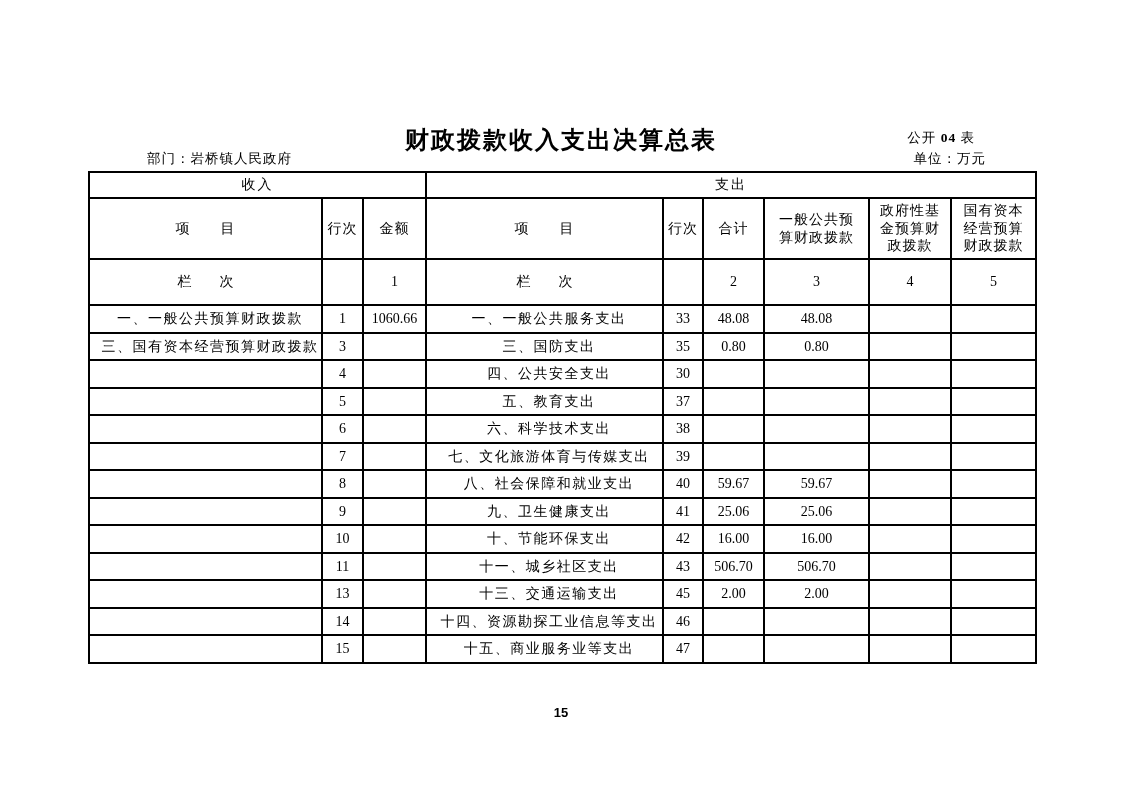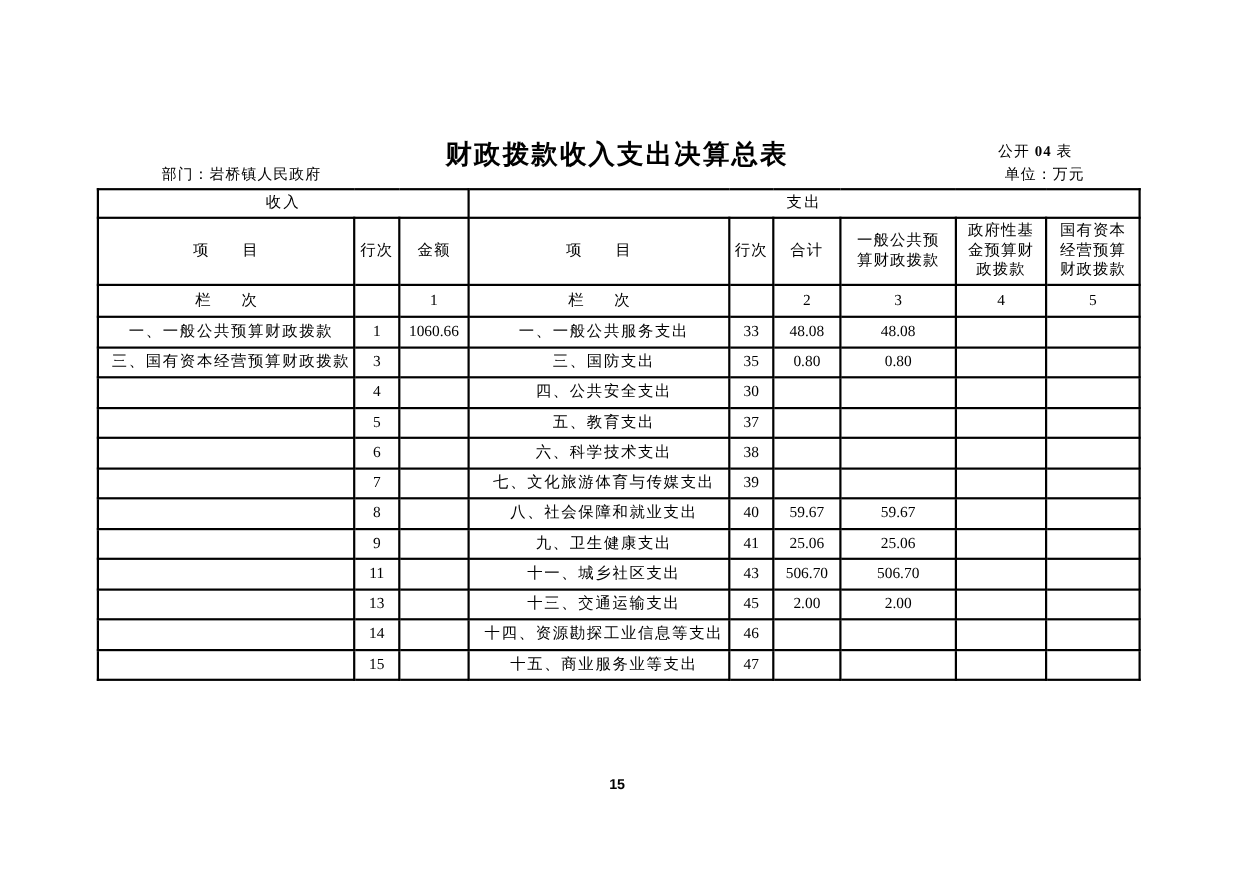--- a/index.html
+++ b/index.html
@@ -29,21 +29,21 @@
     border-collapse: collapse;
     border: 2px solid #000;
   }
   table.budget td {
     border: 2px solid #000;
     font-size: 14px; text-align: center; vertical-align: middle;
     overflow: hidden; line-height: 1.25;
   }
   tr.h1 td { height: 26px; letter-spacing: 2px; }
   tr.h2 td { height: 61px; letter-spacing: 1px; }
-  tr.h3 td { height: 29px; }
+  tr.h3 td { height: 46px; }
   tbody.rows td { height: 27.5px; }
   td.item-cell { text-align: left; padding-left: 9px; letter-spacing: 1.5px; }
   td.wrap { white-space: pre-line; padding: 2px 3px; }
   td.hdr-gap { letter-spacing: 3px; }
 
   .pagenum {
     position: absolute; top: 705px; left: 0; width: 1122px;
     text-align: center;
     font-family: "Liberation Sans", "DejaVu Sans", sans-serif;
     font-weight: bold; font-size: 13px;
@@ -190,20 +190,31 @@
           <td></td>
           <td class="item-cell">九、卫生健康支出</td>
           <td>41</td>
           <td>25.06</td>
           <td>25.06</td>
           <td></td>
           <td></td>
         </tr>
         <tr>
           <td class="item-cell"></td>
+          <td>10</td>
+          <td></td>
+          <td class="item-cell">十、节能环保支出</td>
+          <td>42</td>
+          <td>16.00</td>
+          <td>16.00</td>
+          <td></td>
+          <td></td>
+        </tr>
+        <tr>
+          <td class="item-cell"></td>
           <td>11</td>
           <td></td>
           <td class="item-cell">十一、城乡社区支出</td>
           <td>43</td>
           <td>506.70</td>
           <td>506.70</td>
           <td></td>
           <td></td>
         </tr>
         <tr>

